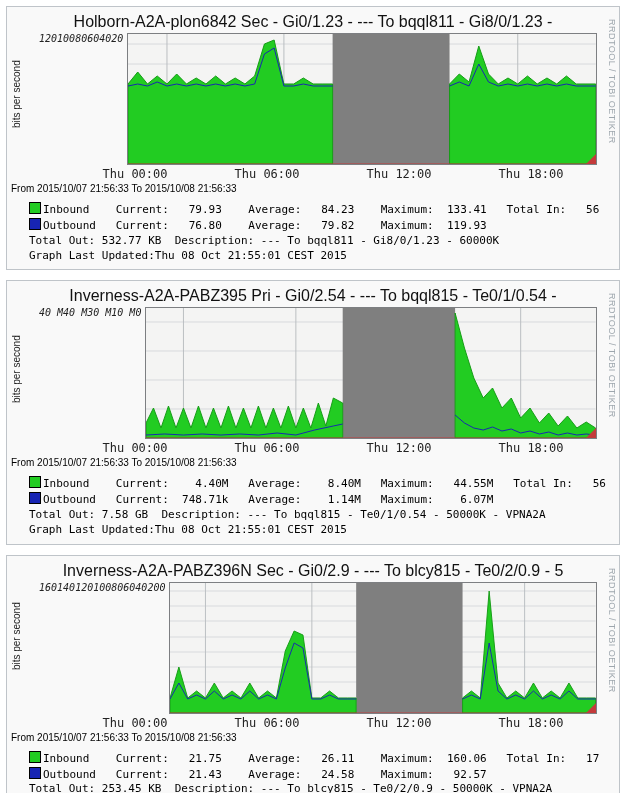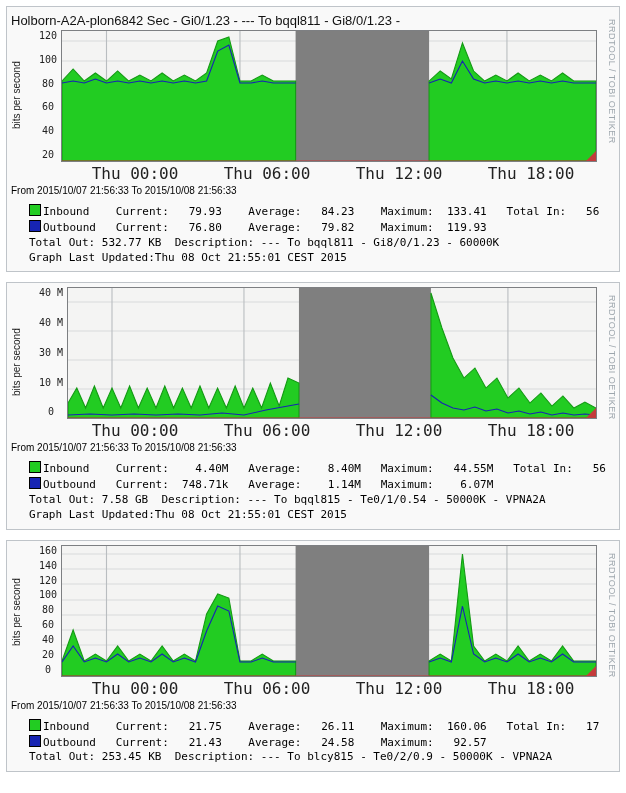--- a/index.html
+++ b/index.html
@@ -24,23 +24,23 @@
     position: absolute;
     right: 2px;
     top: 12px;
     writing-mode: vertical-rl;
     font-size: 9px;
     color: #9da6ad;
     letter-spacing: 0.5px;
     font-family: Arial, sans-serif;
   }
   .title-row {
-    text-align: left;
-    font-family: Arial, sans-serif;
-    font-size: 13px;
+    text-align: center;
+    font-family: Arial, sans-serif;
+    font-size: 16px;
     color: #111;
     margin: 2px 0 2px 0;
   }
   .ylab {
     position: absolute;
     left: 4px;
     top: 50%;
     transform: translateY(-90%) rotate(-90deg);
     transform-origin: left top;
     font-size: 10px;
@@ -48,43 +48,43 @@
     color: #222;
     white-space: nowrap;
   }
   .plot-wrap {
     display: flex;
     align-items: stretch;
     margin: 0 18px 0 28px;
   }
   .yaxis {
     display: flex;
-    flex-direction: column;
     justify-content: space-between;
-    align-items: center;
+    align-items: flex-start;
     font-size: 10px;
     color: #222;
     padding-right: 4px;
     height: 130px;
+    font-style: italic;
   }
   .plot {
     flex: 1;
     position: relative;
     height: 130px;
     border: 1px solid #7d7f82;
     background: #f4f4f3;
     overflow: hidden;
   }
   .grid line { stroke: #d7d9db; stroke-width: 1; }
   .grid line.major { stroke: #b9bdc0; }
   .gap-rect { fill: #7f7f7f; }
   .xaxis {
     display: flex;
     margin: 2px 18px 0 58px;
-    font-size: 16px;
+    font-size: 12px;
     color: #222;
     justify-content: space-between;
   }
   .xaxis span { flex:1; text-align:center; }
   .daterange {
     text-align: left;
     font-size: 10px;
     font-family: Arial, sans-serif;
     margin-top: 2px;
   }
@@ -164,20 +164,21 @@
   </div>
   <div class="daterange">From 2015/10/07 21:56:33 To 2015/10/08 21:56:33</div>
   <div class="legend"><span class="swatch in"></span><span>Inbound    Current:   79.93    Average:   84.23    Maximum:  133.41   Total In:   56</span>
 <span class="swatch out"></span><span>Outbound   Current:   76.80    Average:   79.82    Maximum:  119.93</span>
 <span>Total Out: 532.77 KB  Description: --- To bqql811 - Gi8/0/1.23 - 60000K</span>
 <span>Graph Last Updated:Thu 08 Oct 21:55:01 CEST 2015</span></div>
 </div>
 
 <div class="graph-box">
   <div class="vbrand">RRDTOOL / TOBI OETIKER</div>
+  <div class="title-row">Inverness-A2A-PABZ395 Pri - Gi0/2.54 - --- To bqql815 - Te0/1/0.54 -</div>
   <div class="ylab">bits per second</div>
   <div class="plot-wrap">
     <div class="yaxis">
       <span>40 M</span>
       <span>40 M</span>
       <span>30 M</span>
       <span>10 M</span>
       <span>0</span>
     </div>
     <div class="plot">
@@ -210,20 +211,21 @@
   </div>
   <div class="daterange">From 2015/10/07 21:56:33 To 2015/10/08 21:56:33</div>
   <div class="legend"><span class="swatch in"></span><span>Inbound    Current:    4.40M   Average:    8.40M   Maximum:   44.55M   Total In:   56</span>
 <span class="swatch out"></span><span>Outbound   Current:  748.71k   Average:    1.14M   Maximum:    6.07M</span>
 <span>Total Out: 7.58 GB  Description: --- To bqql815 - Te0/1/0.54 - 50000K - VPNA2A</span>
 <span>Graph Last Updated:Thu 08 Oct 21:55:01 CEST 2015</span></div>
 </div>
 
 <div class="graph-box">
   <div class="vbrand">RRDTOOL / TOBI OETIKER</div>
+  <div class="title-row">Inverness-A2A-PABZ396N Sec - Gi0/2.9 - --- To blcy815 - Te0/2/0.9 - 5</div>
   <div class="ylab">bits per second</div>
   <div class="plot-wrap">
     <div class="yaxis">
       <span>160</span>
       <span>140</span>
       <span>120</span>
       <span>100</span>
       <span>80</span>
       <span>60</span>
       <span>40</span>

